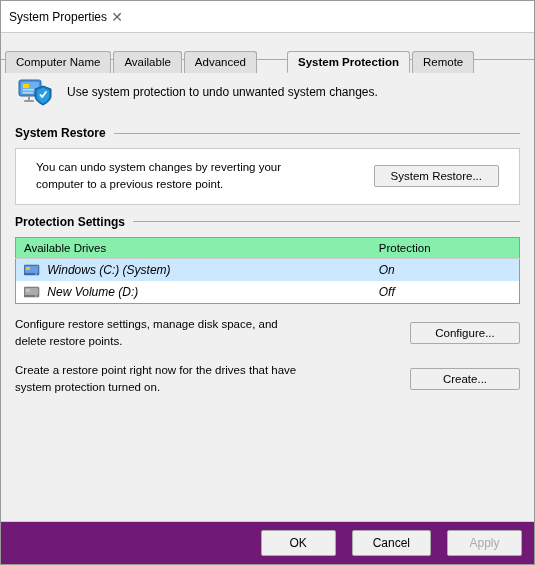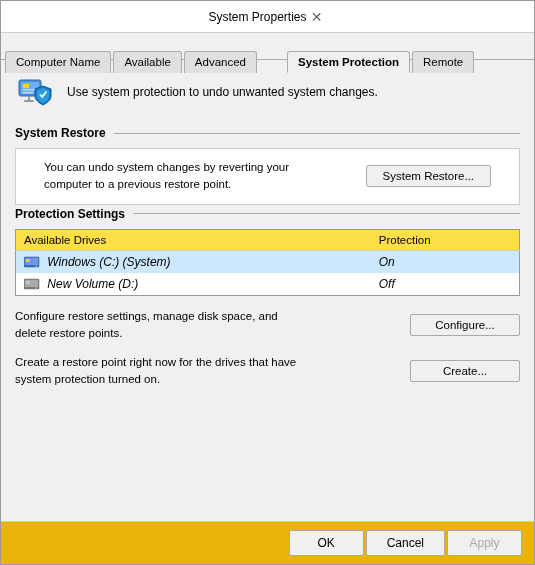--- a/index.html
+++ b/index.html
@@ -20,21 +20,21 @@
       border: 1px solid #999;
       box-shadow: 2px 2px 8px rgba(0,0,0,0.4);
       display: flex;
       flex-direction: column;
     }
     .title-bar {
       background: #fff;
       border-bottom: 1px solid #ccc;
       display: flex;
       align-items: center;
-      justify-content: center;
+      justify-content: flex-start;
       padding: 6px 8px;
       height: 32px;
     }
     .title-bar-text {
       font-size: 12px;
       font-weight: normal;
       color: #000;
     }
     .close-btn {
       width: 20px;
@@ -106,22 +106,22 @@
       margin-right: 8px;
     }
     .section-line {
       flex: 1;
       height: 1px;
       background: #aaa;
     }
     .restore-section {
       background: #fff;
       border: 1px solid #ccc;
-      padding: 10px 28px;
-      margin-bottom: 2px;
+      padding: 10px 20px;
+      margin-bottom: 10px;
       display: flex;
       align-items: center;
       justify-content: space-between;
     }
     .restore-text {
       font-size: 11.5px;
       max-width: 260px;
       line-height: 1.5;
     }
     .btn {
@@ -144,21 +144,21 @@
       margin-bottom: 12px;
       background: #fff;
       border-collapse: collapse;
     }
     .drives-table th {
       text-align: left;
       padding: 4px 8px;
       font-weight: normal;
       font-size: 11.5px;
       border-bottom: 1px solid #ccc;
-      background: #fde047;
+      background: #86efac;
     }
     .drives-table td {
       padding: 4px 8px;
       font-size: 12px;
       font-style: italic;
     }
     .drives-table tr.selected td {
       background: #cce8ff;
     }
     .action-row {
@@ -167,26 +167,26 @@
       justify-content: space-between;
       margin-bottom: 12px;
     }
     .action-text {
       font-size: 11.5px;
       max-width: 290px;
       line-height: 1.5;
     }
     .footer {
       border-top: 1px solid #ccc;
-      background: #eab308;
+      background: #701a75;
       padding: 8px 12px;
       display: flex;
       align-items: center;
       justify-content: flex-end;
-      gap: 2px;
+      gap: 16px;
     }
     .footer-btn {
       padding: 5px 20px;
       background: #f0f0f0;
       border: 1px solid #aaa;
       border-radius: 2px;
       cursor: pointer;
       font-size: 12px;
       min-width: 75px;
       text-align: center;

